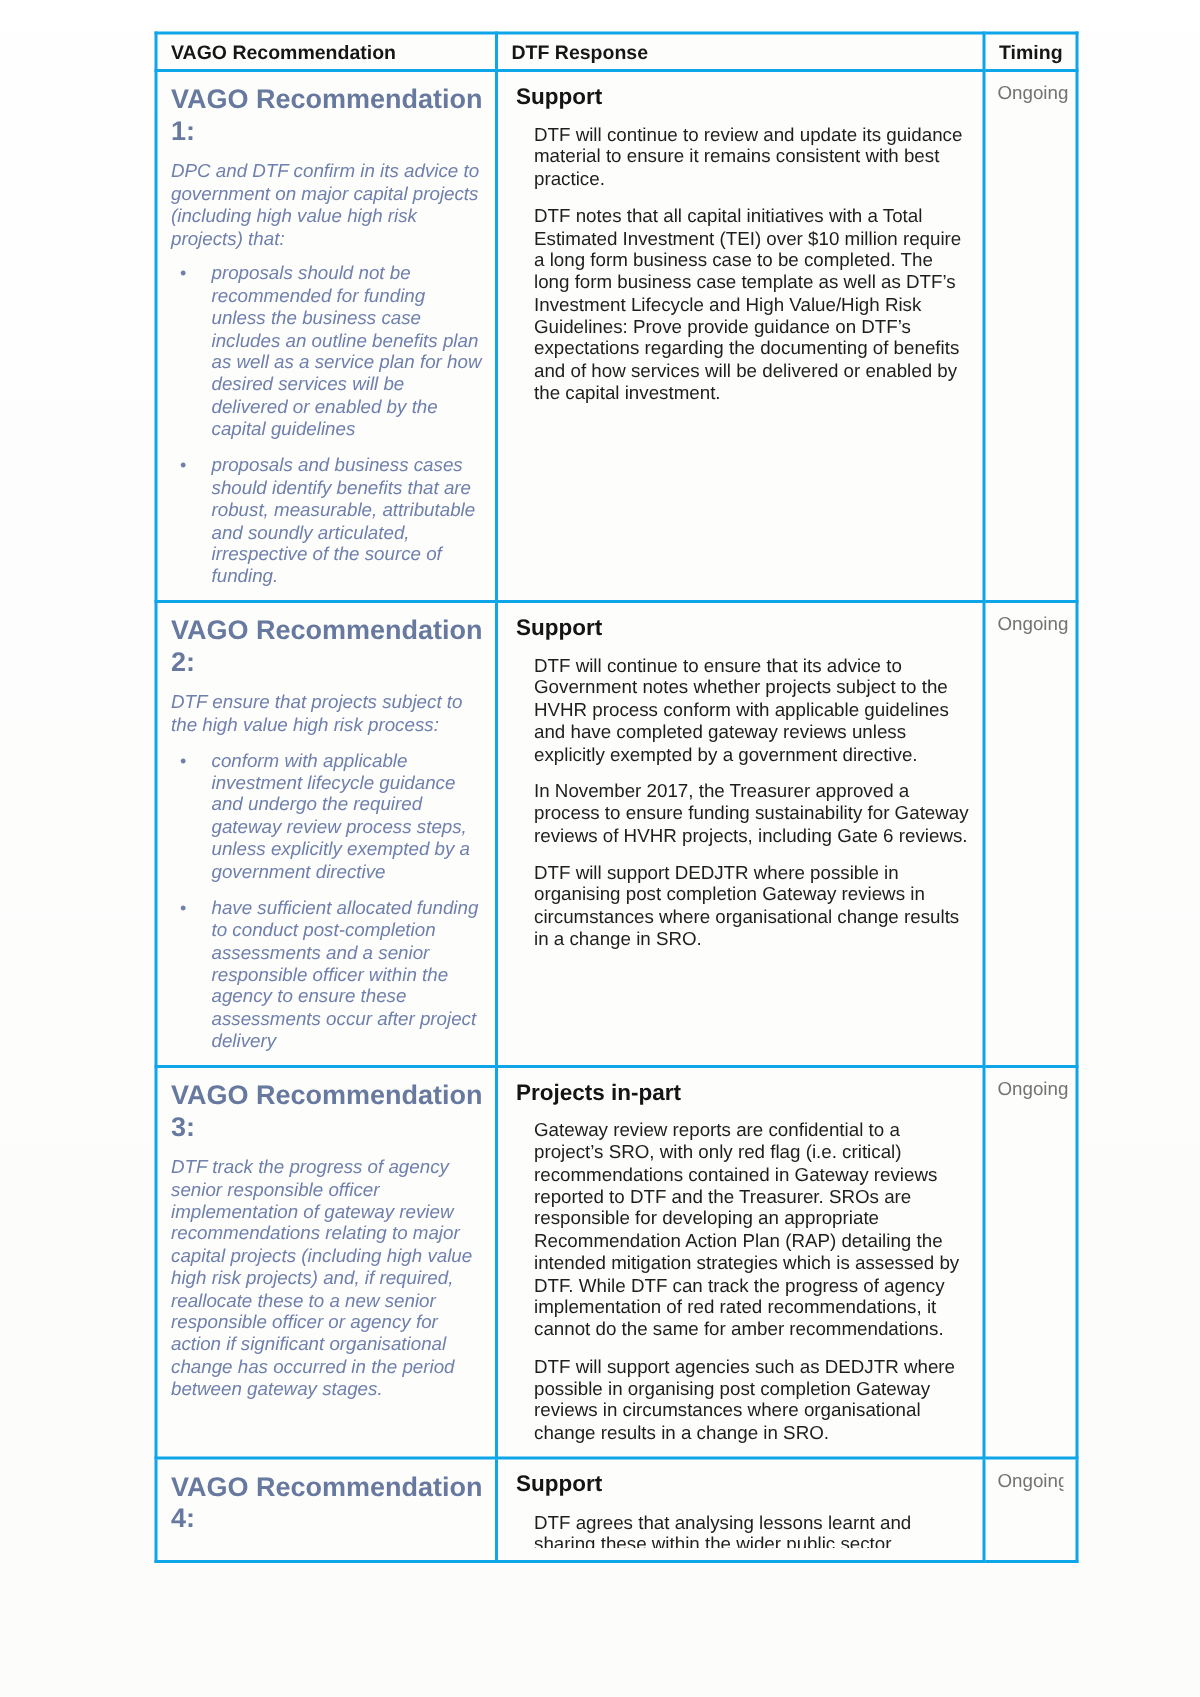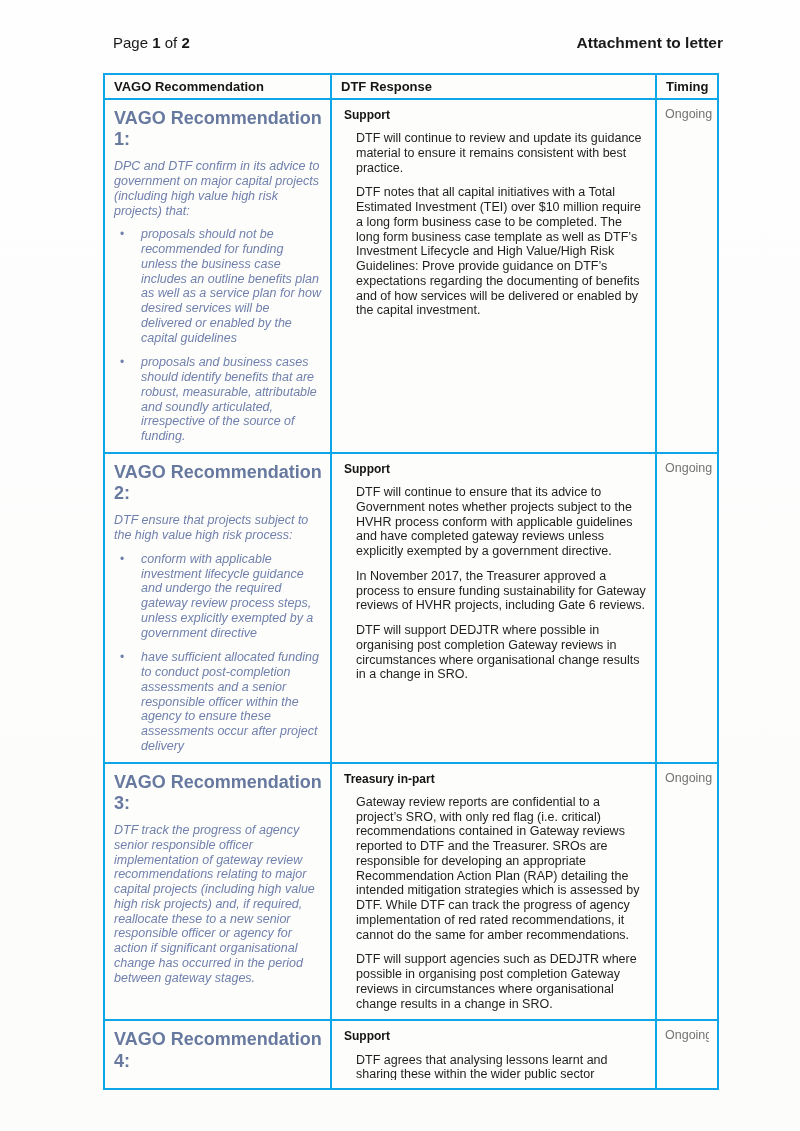--- a/index.html
+++ b/index.html
@@ -50,42 +50,38 @@
   
   .vago-cell { color: #7080ac; }
   .vago-title { font-weight: bold; color: #67799f; font-size: 18px; margin: 1px 0 9px 0; }
   .vago-body { font-style: italic; margin: 0 0 9px 0; }
   .bullet { display: flex; font-style: italic; margin: 0 0 10px 0; }
   .bullet:last-child { margin-bottom: 0; }
   .bullet .dot { flex: none; width: 21px; padding-left: 6px; font-style: normal; font-size: 12px; }
 
   
   .resp-cell { color: #1e1e1e; padding-left: 12px !important; }
-  .verdict { font-weight: bold; font-size: 12px; color: #141414; margin: 1px 0 9px 0; }
+  .verdict { font-weight: bold; font-size: 15px; color: #141414; margin: 1px 0 9px 0; }
   .resp-cell p { margin: 0 0 10px 12px; }
   .resp-cell p:last-child { margin-bottom: 0; }
   .resp-cell .em { }
 
   
   .timing-cell { color: #737373; padding-left: 8px !important; }
 
   
   .clip-vago  { height: 52px; overflow: hidden; }
   .clip-resp  { height: 52px; overflow: hidden; }
   .clip-tim   { height: 52px; overflow: hidden; }
 </style>
 </head>
 <body>
 
 <div class="page">
 
-  <div class="topbar">
-    <div><span>Page </span><span class="bold">1</span><span> of </span><span class="bold">2</span></div>
-    <div class="attachment-label">Attachment to letter</div>
-  </div>
 
 
   <table class="resp-table">
     <colgroup>
       <col style="width:227px">
       <col style="width:325px">
       <col style="width:62px">
     </colgroup>
     <thead>
       <tr>
@@ -138,21 +134,21 @@
         </td>
         <td class="timing-cell">Ongoing</td>
       </tr>
 
       <tr>
         <td class="vago-cell">
           <div class="vago-title">VAGO Recommendation 3:</div>
           <div class="vago-body">DTF track the progress of agency senior responsible officer implementation of gateway review recommendations relating to major capital projects (including high value high risk projects) and, if required, reallocate these to a new senior responsible officer or agency for action if significant organisational change has occurred in the period between gateway stages.</div>
         </td>
         <td class="resp-cell">
-          <div class="verdict">Treasury in-part</div>
+          <div class="verdict">Projects in-part</div>
           <p>Gateway review reports are confidential to a project’s SRO, with only  red flag (i.e. critical) recommendations contained in Gateway reviews reported to DTF and the Treasurer.  SROs are responsible for developing  an appropriate Recommendation Action Plan (RAP) detailing the intended mitigation strategies which is assessed by DTF. While DTF can track the progress of agency implementation of red rated recommendations, it cannot do the same for amber recommendations.</p>
           <p>DTF will support agencies such as DEDJTR where possible in organising post completion Gateway reviews in circumstances where organisational change results in a change in SRO.</p>
         </td>
         <td class="timing-cell">Ongoing</td>
       </tr>
 
       <tr>
         <td class="vago-cell">
           <div class="clip-vago">
             <div class="vago-title">VAGO Recommendation 4:</div>

